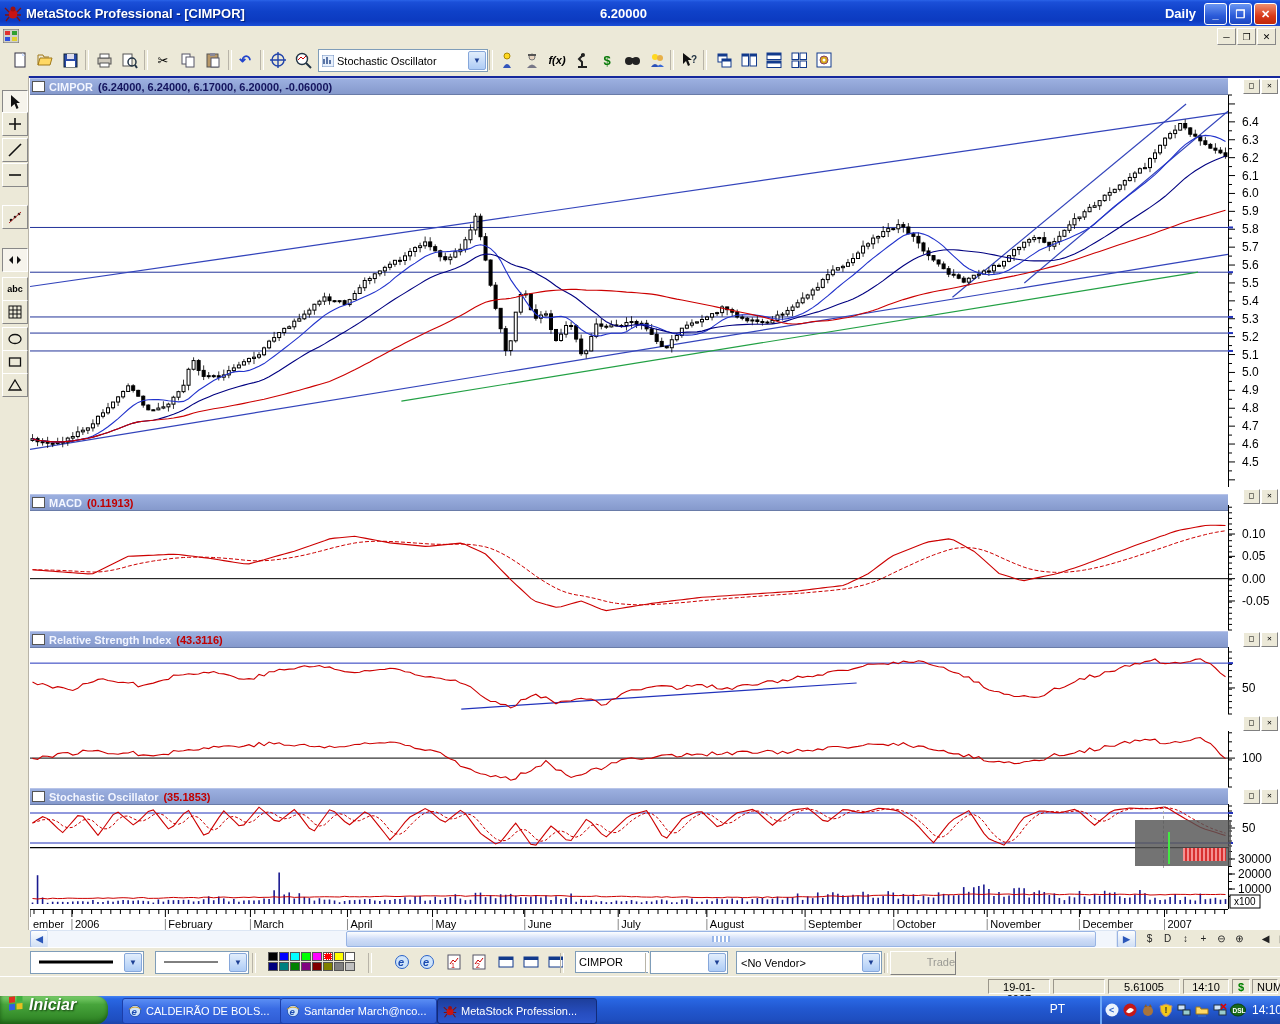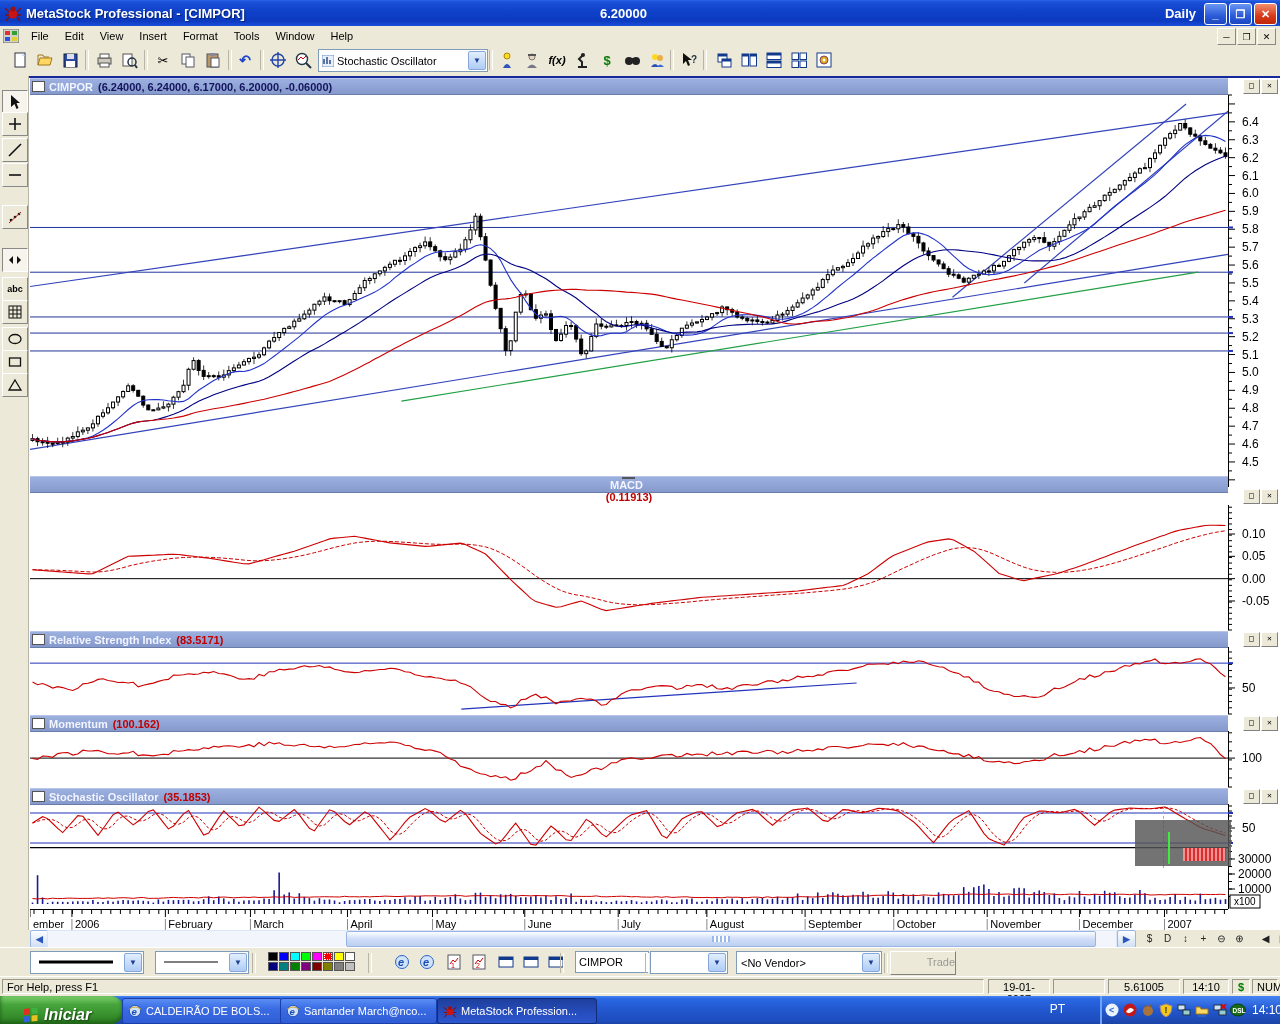--- a/index.html
+++ b/index.html
@@ -81,22 +81,22 @@
   
   #statusbar{left:0;top:976px;width:1280px;height:20px;background:#ece9d8;border-top:1px solid #fff;}
   .sseg{position:absolute;top:2px;height:15px;border:1px solid;border-color:#9a968a #fff #fff #9a968a;
     padding:1px 4px;box-sizing:border-box;font-size:11px;}
   
   #taskbar{left:0;top:996px;width:1280px;height:28px;
     background:linear-gradient(180deg,#4584f4 0%,#2967e4 10%,#2258d0 45%,#1e4ec0 85%,#1c44a8 100%);
     display:flex;align-items:center;color:#fff;}
   #startbtn{position:absolute;left:0;top:0;width:108px;height:28px;border-radius:0 12px 12px 0;
     background:linear-gradient(180deg,#7fd26f 0%,#48a53c 30%,#378f2c 70%,#2c7d23 100%);
-    box-shadow:inset 0 -2px 4px #1c5c14;display:flex;align-items:flex-end;color:#fff;
-    font-style:italic;font-weight:bold;font-size:16px;text-shadow:1px 1px 2px #14400e;padding-left:15px;}
+    box-shadow:inset 0 -2px 4px #1c5c14;display:flex;align-items:flex-start;color:#fff;
+    font-style:italic;font-weight:bold;font-size:16px;text-shadow:1px 1px 2px #14400e;}
   .taskbtn{position:absolute;top:2px;height:24px;border-radius:3px;display:flex;align-items:center;
     background:linear-gradient(180deg,#5a8ef4,#3a6ce4 40%,#2f5cd4);border:1px solid #1c3ea8;
     color:#fff;font-size:11px;padding:0 5px;white-space:nowrap;overflow:hidden;}
   .taskbtn.active{background:linear-gradient(180deg,#1e3f9c,#274ec0 60%,#2c56cc);border-color:#122b78;}
   #tray{position:absolute;right:0;top:0;width:178px;height:28px;
     background:linear-gradient(180deg,#4584f4,#2258d0 50%,#1c44a8);border-left:2px solid #6aa5f8;
     display:flex;align-items:center;}
   .trayicon{width:16px;height:16px;margin-left:2px;display:flex;align-items:center;justify-content:center;}
   #lang{position:absolute;right:215px;top:6px;color:#fff;font-size:12px;}
   svg{display:block;}
@@ -128,30 +128,20 @@
   <div class="abs" id="menubar">
     <span style="margin:0 4px 0 3px">
       <svg width="16" height="14" viewBox="0 0 16 14">
           <rect x="0" y="0" width="16" height="14" fill="#d0d0c8" stroke="#666"></rect>
           <rect x="2" y="2" width="5" height="4" fill="#e03030"></rect>
           <rect x="9" y="2" width="5" height="4" fill="#30a030"></rect>
           <rect x="2" y="8" width="5" height="4" fill="#3050e0"></rect>
           <rect x="9" y="8" width="5" height="4" fill="#e0d030"></rect>
         </svg>
     </span>
-    <div id="menu-items" style="display:flex">
-        <span class="menu-item">File</span>
-        <span class="menu-item">Edit</span>
-        <span class="menu-item">View</span>
-        <span class="menu-item">Insert</span>
-        <span class="menu-item">Format</span>
-        <span class="menu-item">Tools</span>
-        <span class="menu-item">Window</span>
-        <span class="menu-item">Help</span>
-      </div>
   </div>
   <div id="mdibtns">
     <div class="mdibtn">─</div>
     <div class="mdibtn">❐</div>
     <div class="mdibtn">✕</div>
   </div>
 
   <div class="abs" id="toolbar">
     <div id="ind-combo">
       <span style="margin:0 3px">
@@ -547,42 +537,37 @@
       </div>
   <div class="panel-header" style="top: 0px; height: 15px;">
         <div class="ph-icon"></div>
         <span class="ph-title">CIMPOR</span>
         <span class="ph-value-dark">(6.24000, 6.24000, 6.17000, 6.20000, -0.06000)</span>
       </div>
       <div class="panelbtns" style="left: 1213px; top: 1px;">
         <div class="pbtn">□</div>
         <div class="pbtn">✕</div>
       </div>
-      <div class="panel-header" style="top: 398px; height: 15px; flex-direction: column;">
+      <div class="panel-header" style="top: 416px; height: 15px;">
         <div class="ph-icon"></div>
         <span class="ph-title">MACD</span>
         <span class="ph-value-red">(0.11913)</span>
       </div>
       <div class="panelbtns" style="left: 1213px; top: 411px;">
         <div class="pbtn">□</div>
         <div class="pbtn">✕</div>
       </div>
       <div class="panel-header" style="top: 553px; height: 15px;">
         <div class="ph-icon"></div>
         <span class="ph-title">Relative Strength Index</span>
-        <span class="ph-value-red">(83.5171)</span>
+        <span class="ph-value-red">(43.3116)</span>
       </div>
       <div class="panelbtns" style="left: 1213px; top: 554px;">
         <div class="pbtn">□</div>
         <div class="pbtn">✕</div>
-      </div>
-      <div class="panel-header" style="top: 637px; height: 15px;">
-        <div class="ph-icon"></div>
-        <span class="ph-title">Momentum</span>
-        <span class="ph-value-red">(100.162)</span>
       </div>
       <div class="panelbtns" style="left: 1213px; top: 638px;">
         <div class="pbtn">□</div>
         <div class="pbtn">✕</div>
       </div>
       <div class="panel-header" style="top: 710px; height: 15px;">
         <div class="ph-icon"></div>
         <span class="ph-title">Stochastic Oscillator</span>
         <span class="ph-value-red">(35.1853)</span>
       </div>
@@ -1626,21 +1611,20 @@
         </svg>
       </div>
       <div class="tsep" style="left: 252px; top: 5px; position: absolute;"></div>
       <div class="tsep" style="left: 368px; top: 5px; position: absolute;"></div>
       <div class="tsep" style="left: 560px; top: 5px; position: absolute;"></div>
       <div class="tsep" style="left: 645px; top: 5px; position: absolute;"></div>
       <div class="tsep" style="left: 884px; top: 5px; position: absolute;"></div>
     </div>
 
   <div class="abs" id="statusbar">
-    <div class="sseg" style="left:2px;width:982px">For Help, press F1</div>
     <div class="sseg" style="left:988px;width:62px;text-align:center">19-01-2007</div>
     <div class="sseg" style="left:1053px;width:52px"></div>
     <div class="sseg" style="left:1108px;width:72px;text-align:center">5.61005</div>
     <div class="sseg" style="left:1183px;width:46px;text-align:center">14:10</div>
     <div class="sseg" style="left:1232px;width:18px;text-align:center;color:#008000;font-weight:bold">$</div>
     <div class="sseg" style="left:1252px;width:26px;text-align:center">NUM</div>
   </div>
 
   <div class="abs" id="taskbar">
     <div id="startbtn">

